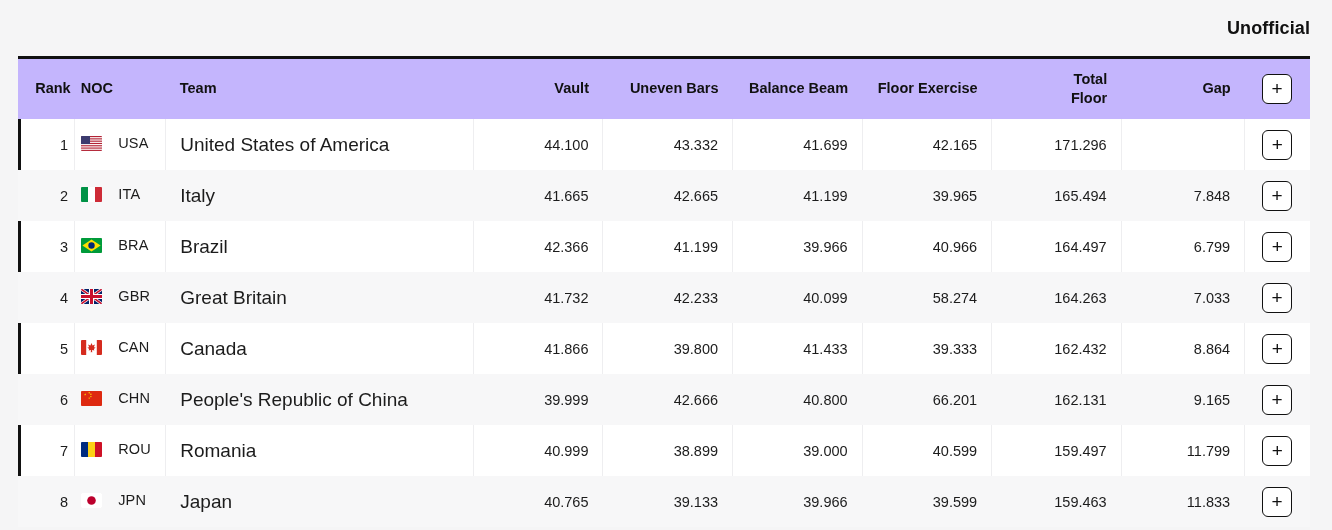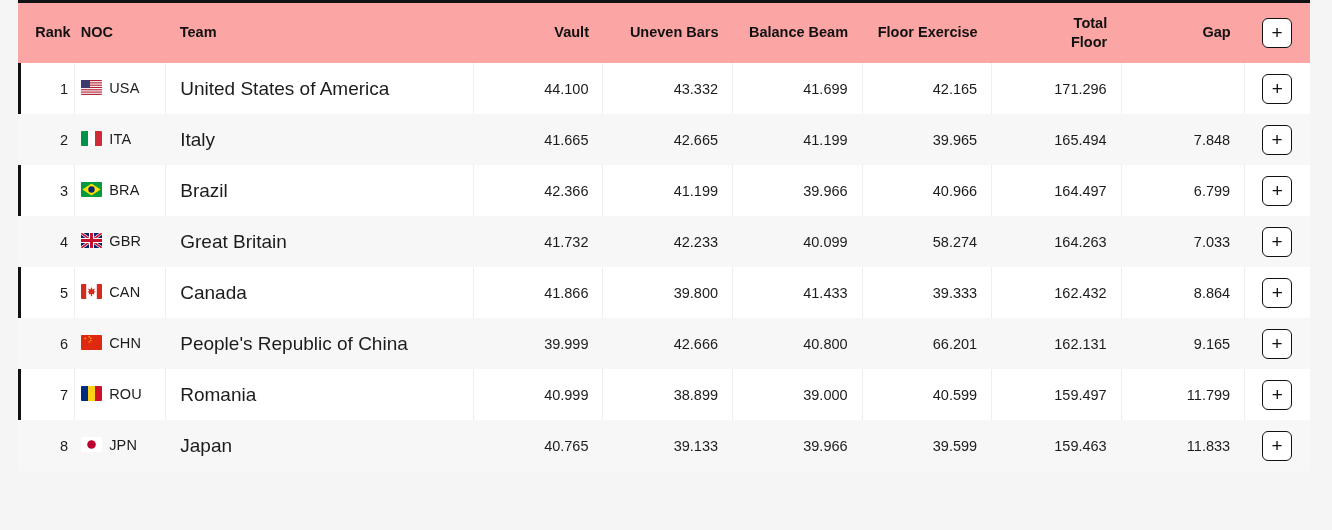--- a/index.html
+++ b/index.html
@@ -52,21 +52,21 @@
 
   
   col.c-rank   { width: 56px;  }
   col.c-noc    { width: 90px;  }
   col.c-team   { width: 304px; }
   col.c-num    { width: 128px; }
   col.c-total  { width: 128px; }
   col.c-gap    { width: 122px; }
   col.c-act    { width: 64px;  }
 
-  thead tr { background: #fca5a5; }
+  thead tr { background: #c4b5fd; }
   thead th {
     height: 60px;
     padding: 0 14px 0 0;
     font-size: 14.5px;
     font-weight: bold;
     color: #111;
     vertical-align: middle;
     line-height: 1.32;
     border: 0;
   }
@@ -110,21 +110,22 @@
   td.team-cell {
     text-align: left;
     padding-left: 14px;
     font-size: 19px;
   }
   td.num-cell { text-align: right; }
   td.act-cell { text-align: center; padding: 0; }
 
   .noc-inner {
     display: inline-flex;
-    gap: 7px;
+    align-items: center;
+    gap: 16px;
   }
   .flag {
     display: inline-block;
     width: 21px;
     height: 15px;
     border-radius: 1px;
     overflow: hidden;
     flex: 0 0 auto;
     position: relative;
     background: #ddd;
@@ -155,20 +156,23 @@
     color: #111;
     font-weight: 500;
     margin-top: -1px;
   }
 </style>
 </head>
 <body>
 
 <div class="page">
 
+  <div class="topbar">
+    <span class="unofficial">Unofficial</span>
+  </div>
 
   <div class="table-wrap">
     <table class="results">
       <colgroup>
         <col class="c-rank">
           <col class="c-noc">
           <col class="c-team">
         <col class="c-num">
           <col class="c-num">
           <col class="c-num">

